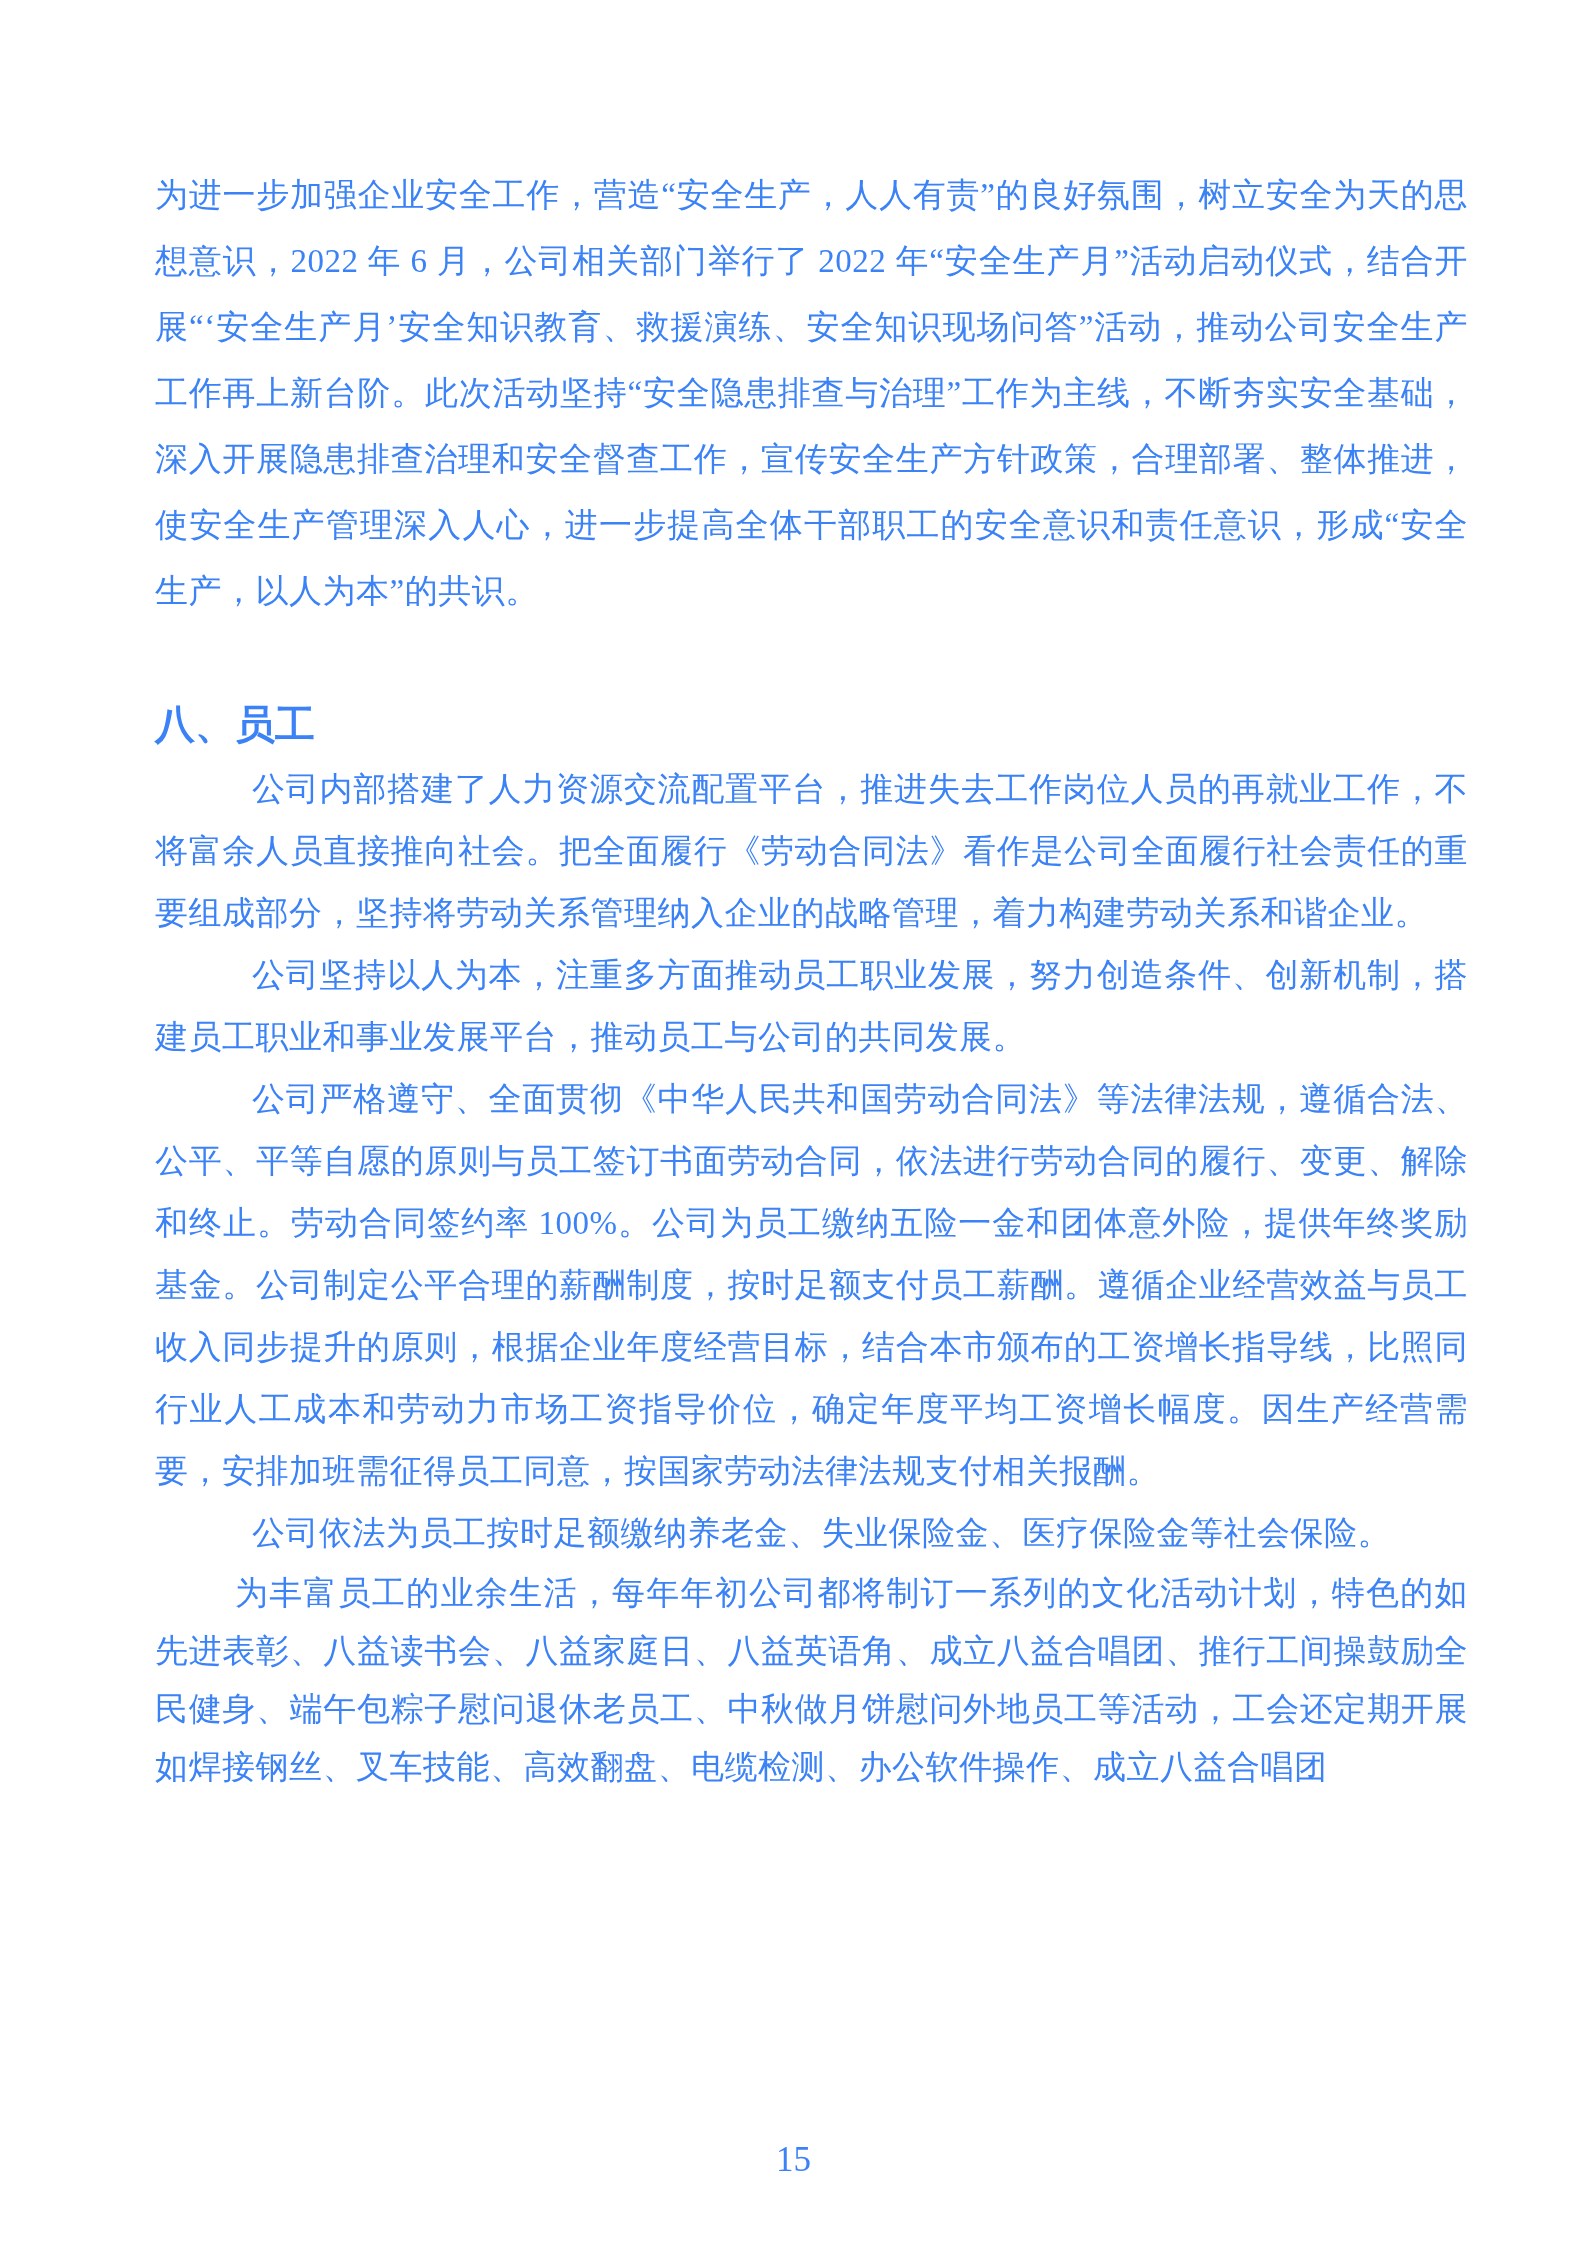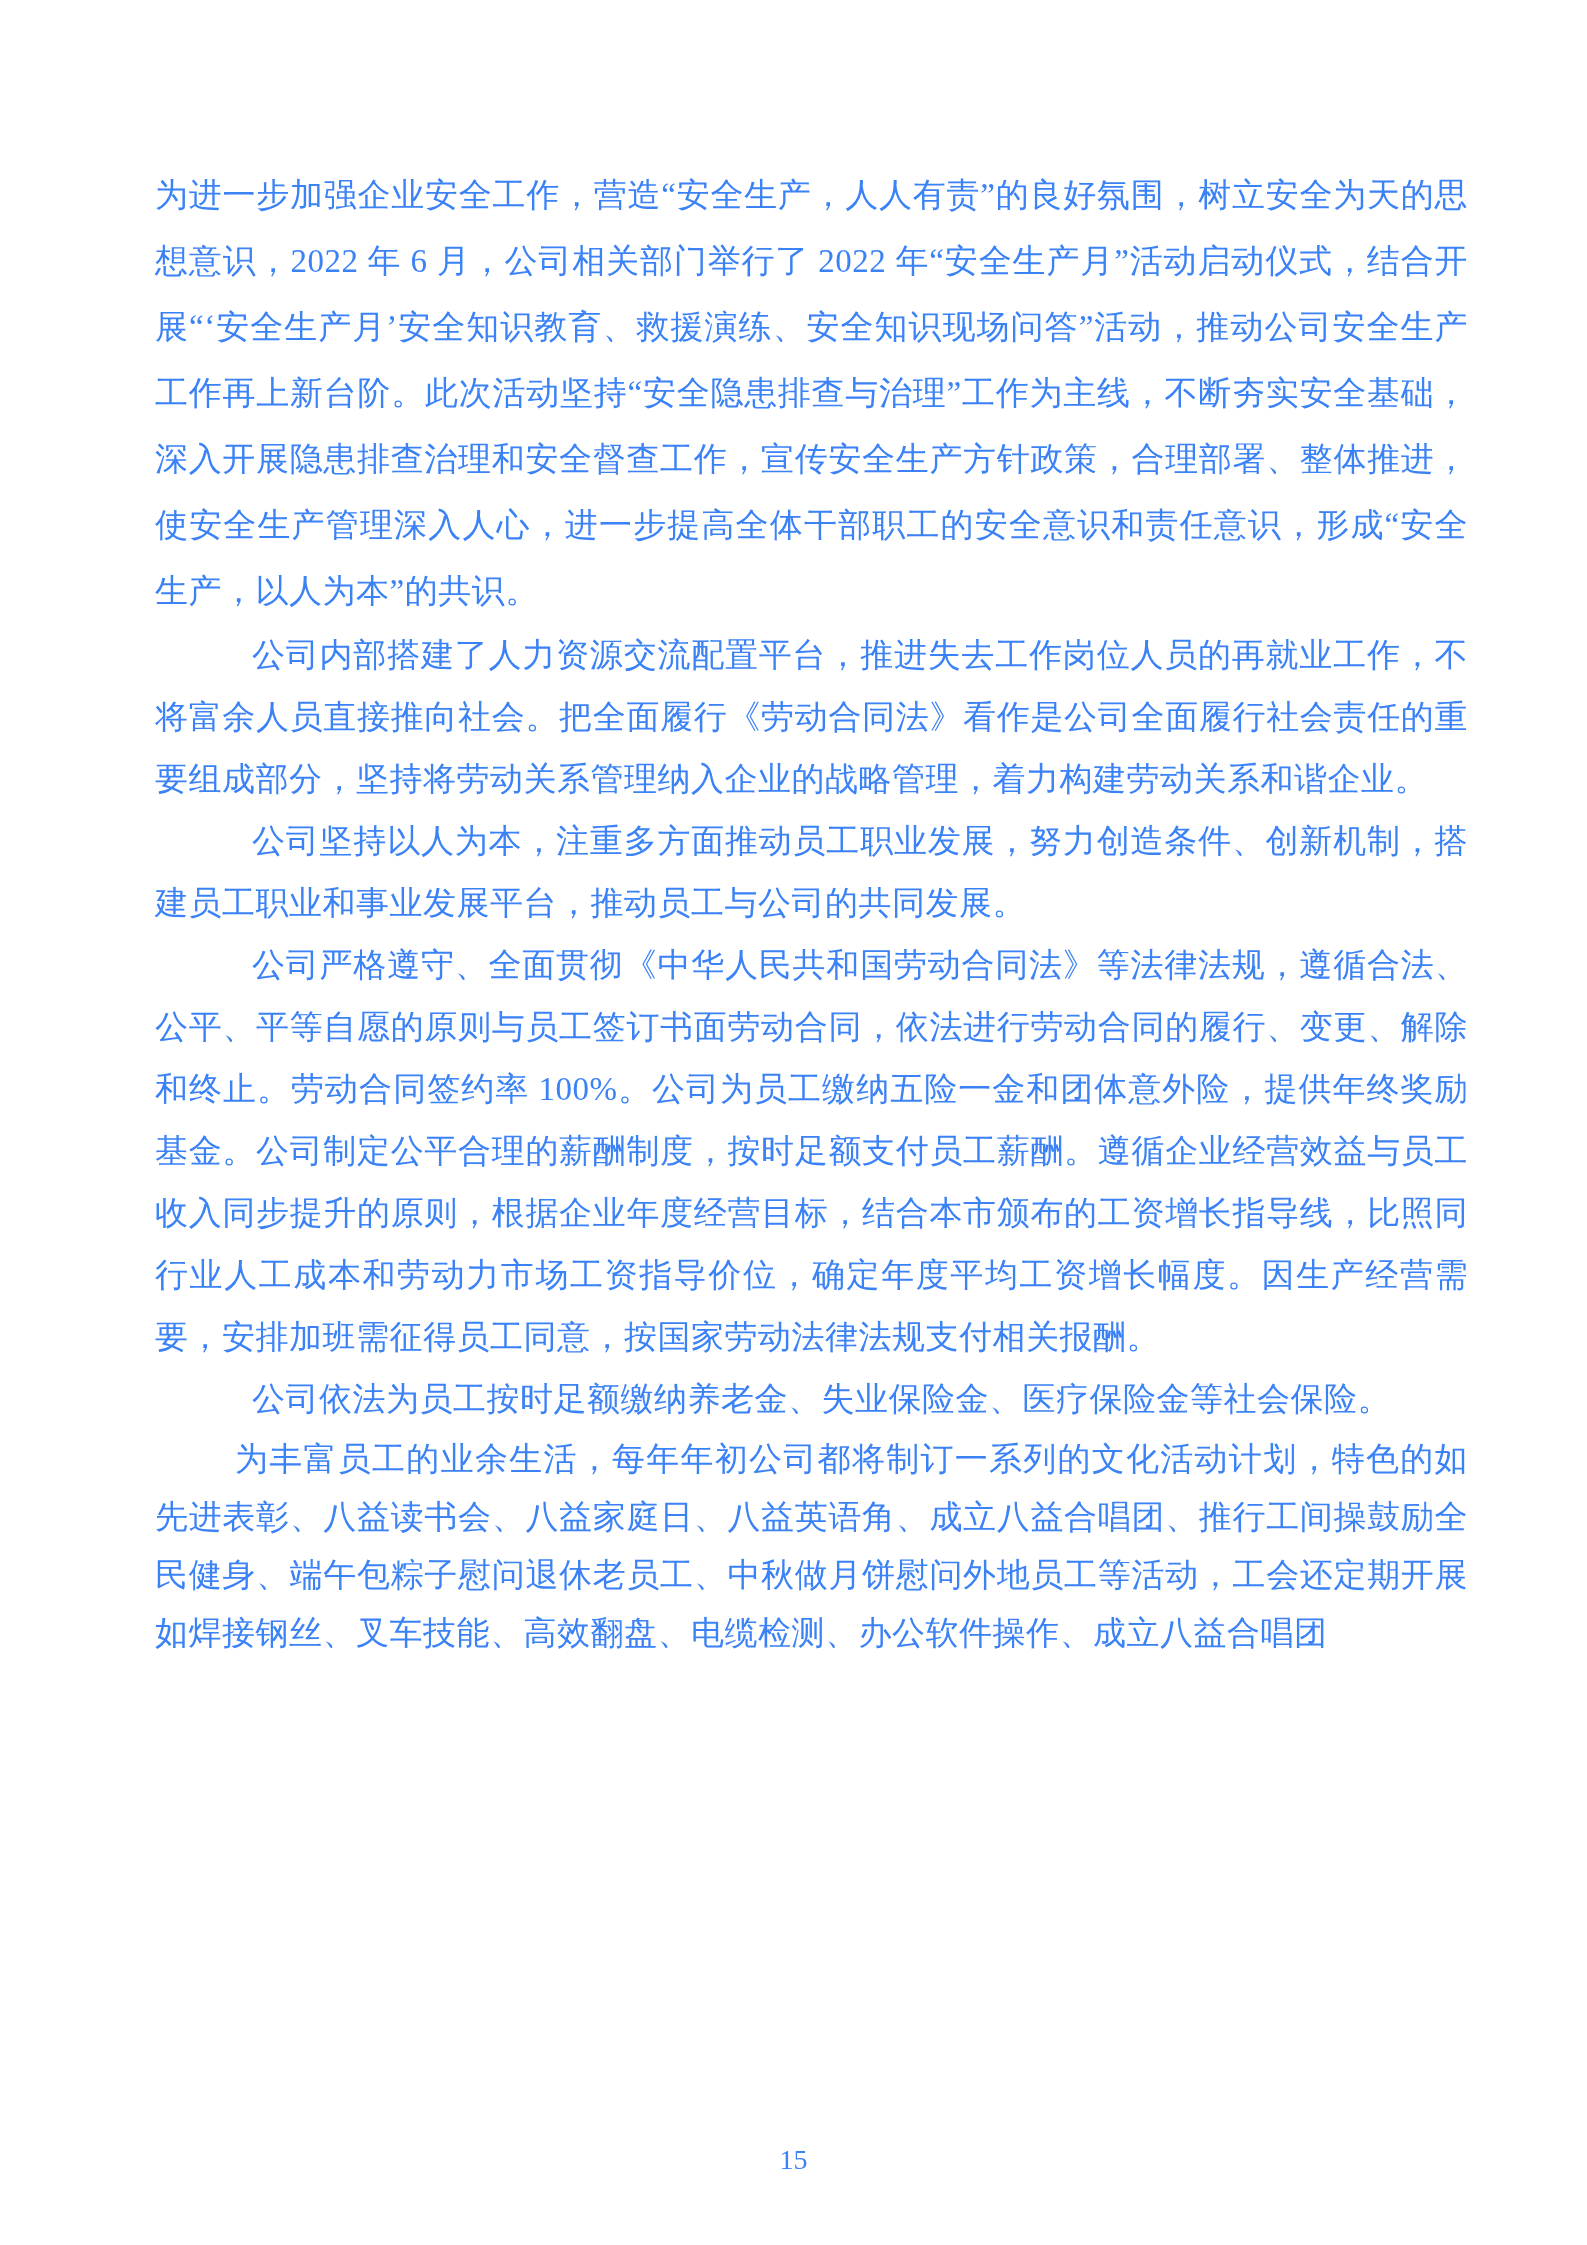--- a/index.html
+++ b/index.html
@@ -59,32 +59,33 @@
   }
   .sub-heading.no-gap {
     margin-top: 0;
   }
   .page-number {
     position: absolute;
     left: 0;
     right: 0;
     top: 2140px;
     text-align: center;
-    font-size: 28px;
+    font-size: 35px;
     line-height: 40px;
   }
 </style>
 </head>
 <body>
 
 <div class="sheet">
   <div class="content">
 
     <p class="para intro-para">为进一步加强企业安全工作，营造“安全生产，人人有责”的良好氛围，树立安全为天的思想意识，2022 年 6 月，公司相关部门举行了 2022 年“安全生产月”活动启动仪式，结合开展“‘安全生产月’安全知识教育、救援演练、安全知识现场问答”活动，推动公司安全生产工作再上新台阶。此次活动坚持“安全隐患排查与治理”工作为主线，不断夯实安全基础，深入开展隐患排查治理和安全督查工作，宣传安全生产方针政策，合理部署、整体推进，使安全生产管理深入人心，进一步提高全体干部职工的安全意识和责任意识，形成“安全生产，以人为本”的共识。</p>
 
+    <h1 class="chapter-title">八、员工</h1>
 
 
     <p class="para body-para indent">公司内部搭建了人力资源交流配置平台，推进失去工作岗位人员的再就业工作，不将富余人员直接推向社会。把全面履行《劳动合同法》看作是公司全面履行社会责任的重要组成部分，坚持将劳动关系管理纳入企业的战略管理，着力构建劳动关系和谐企业。</p>
 
     <p class="para body-para indent">公司坚持以人为本，注重多方面推动员工职业发展，努力创造条件、创新机制，搭建员工职业和事业发展平台，推动员工与公司的共同发展。</p>
 
     <p class="para body-para indent">公司严格遵守、全面贯彻《中华人民共和国劳动合同法》等法律法规，遵循合法、公平、平等自愿的原则与员工签订书面劳动合同，依法进行劳动合同的履行、变更、解除和终止。劳动合同签约率 100%。公司为员工缴纳五险一金和团体意外险，提供年终奖励基金。公司制定公平合理的薪酬制度，按时足额支付员工薪酬。遵循企业经营效益与员工收入同步提升的原则，根据企业年度经营目标，结合本市颁布的工资增长指导线，比照同行业人工成本和劳动力市场工资指导价位，确定年度平均工资增长幅度。因生产经营需要，安排加班需征得员工同意，按国家劳动法律法规支付相关报酬。</p>
 
 
     <p class="para body-para indent">公司依法为员工按时足额缴纳养老金、失业保险金、医疗保险金等社会保险。</p>

